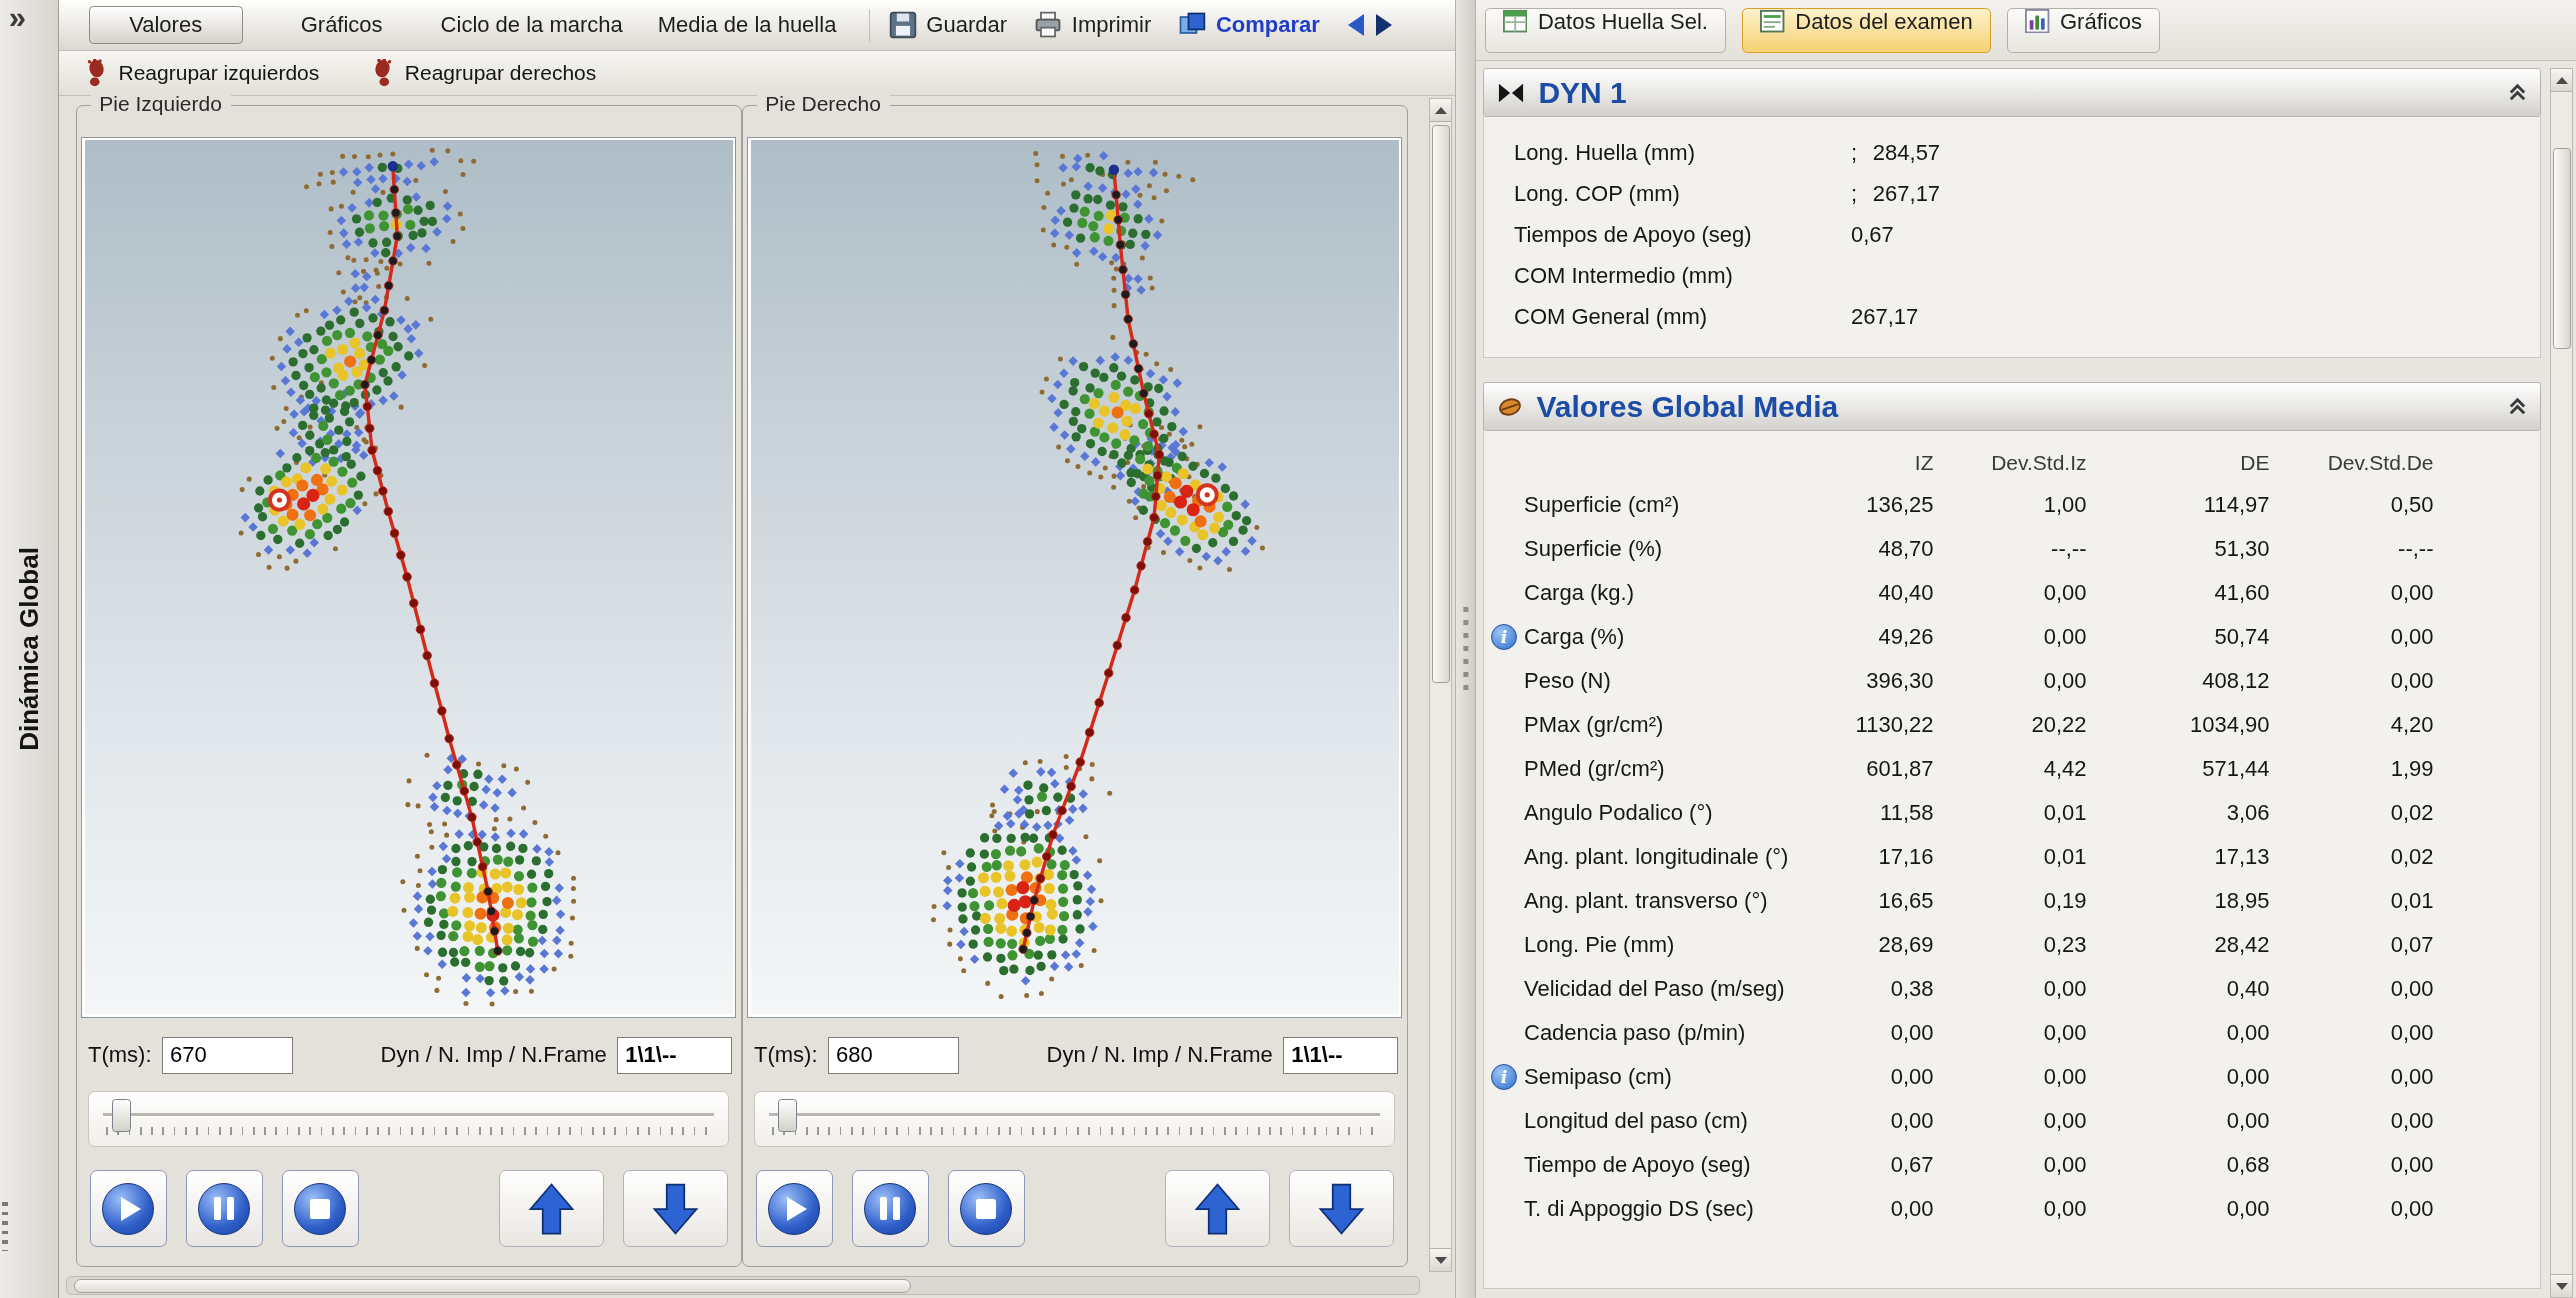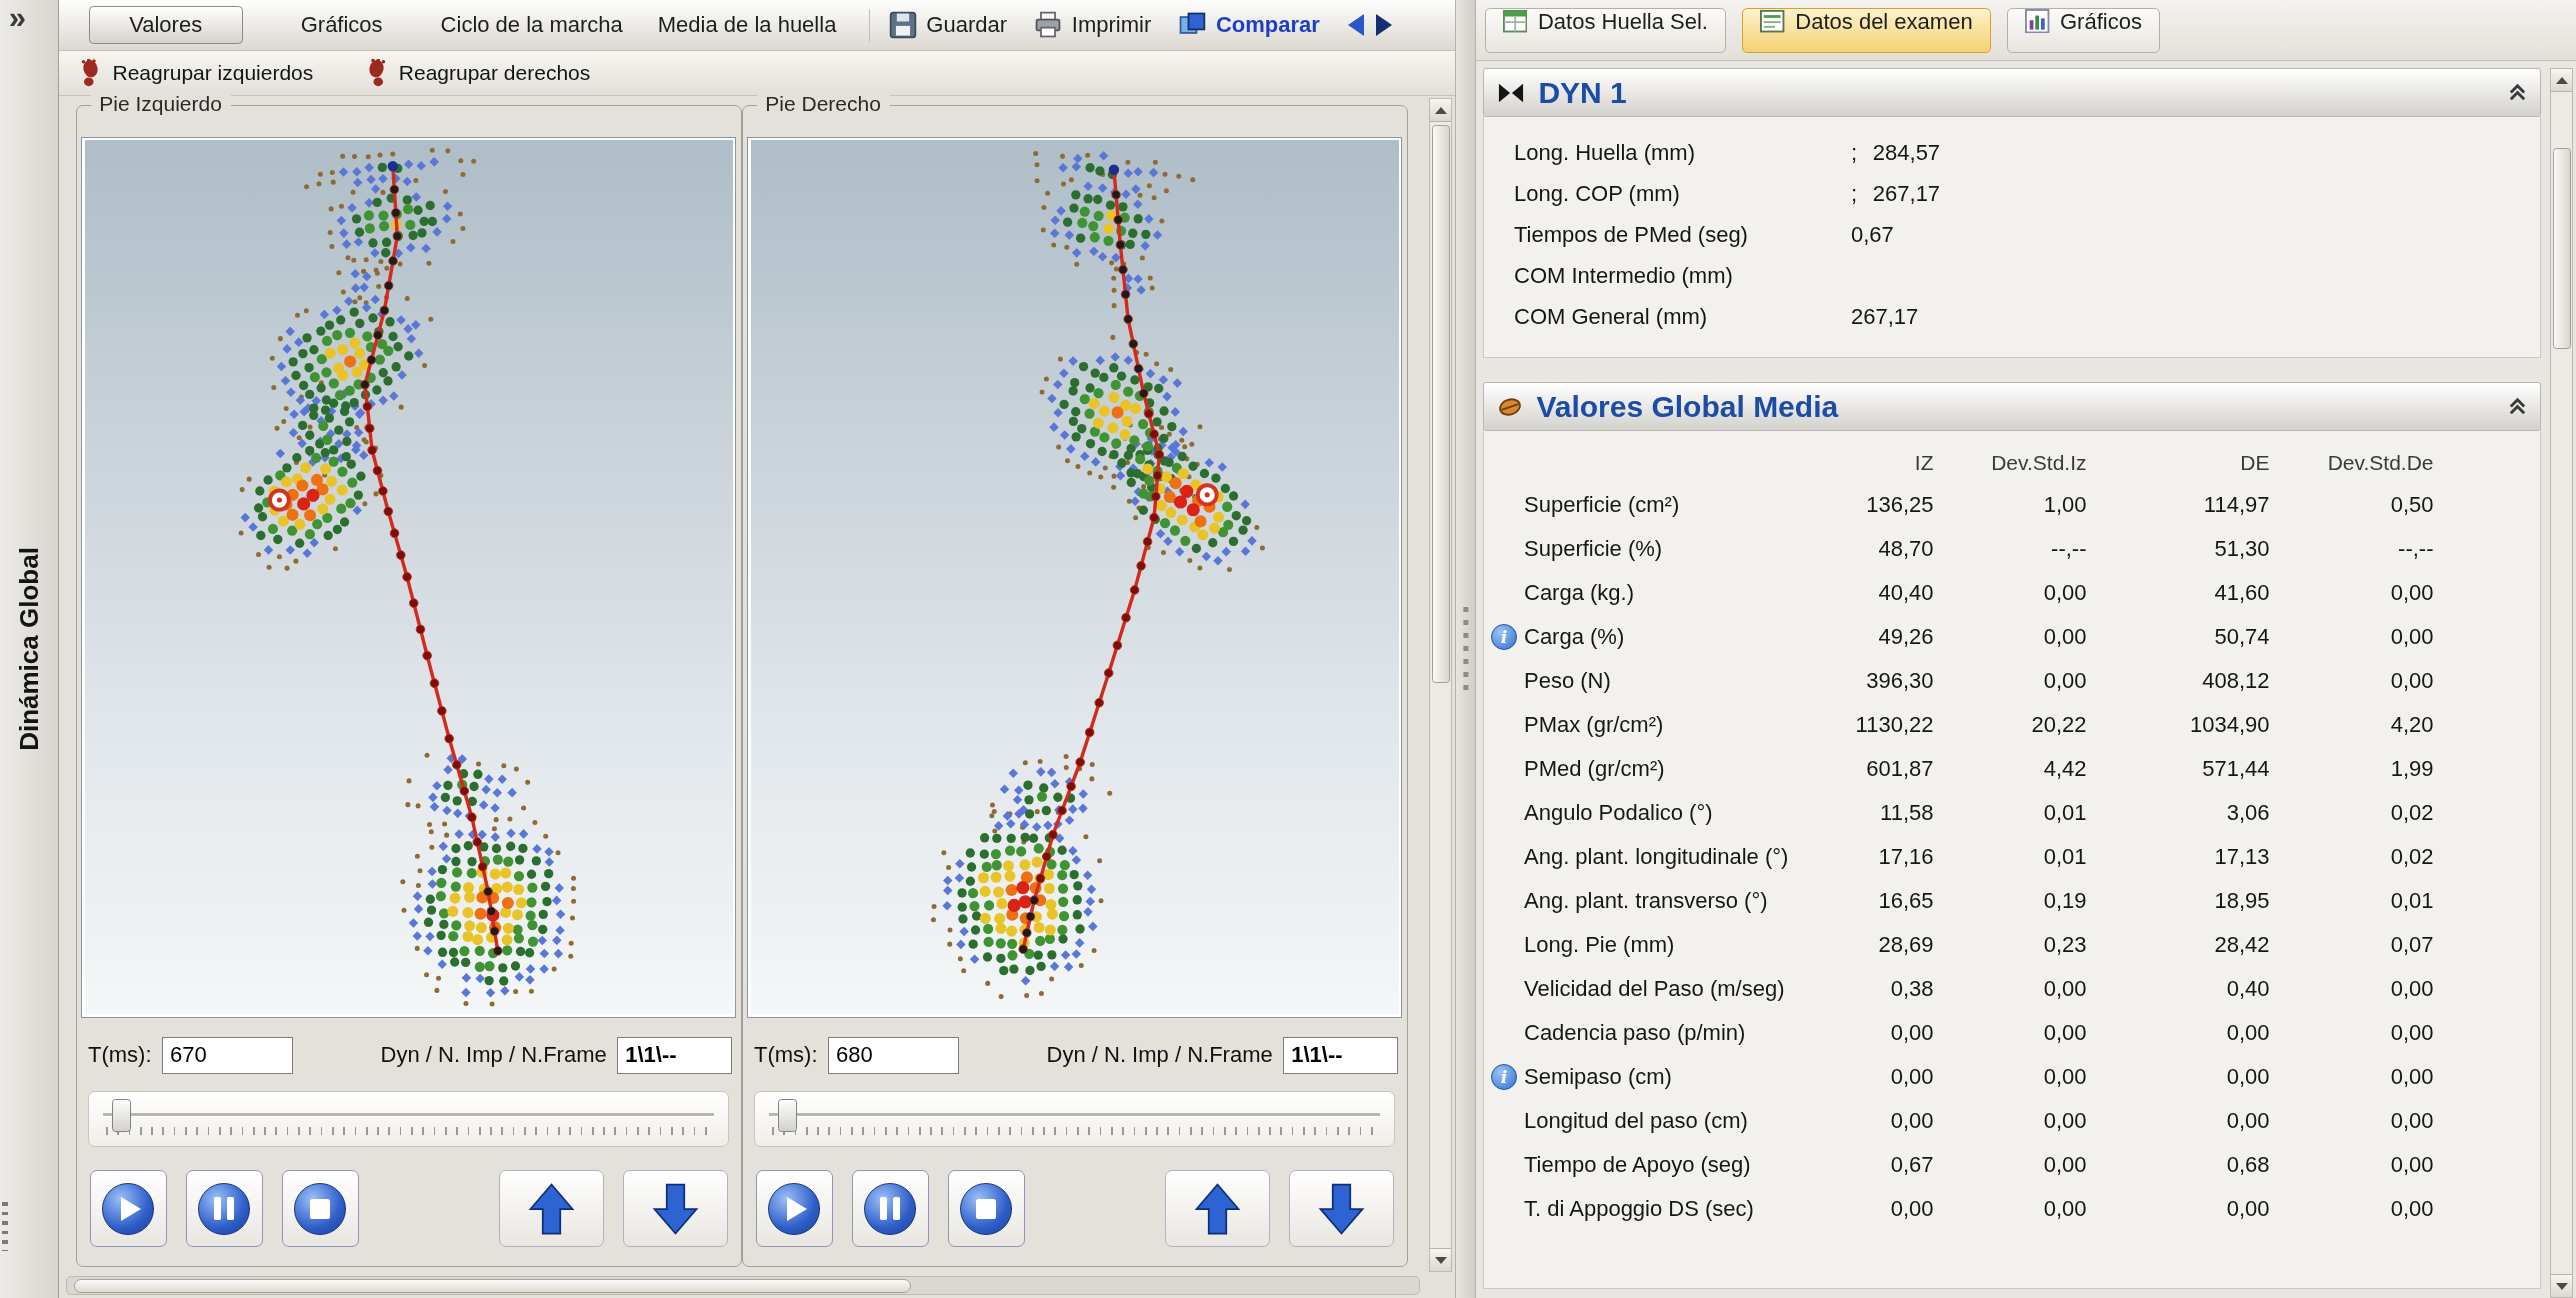--- a/index.html
+++ b/index.html
@@ -25,21 +25,21 @@
     border:0.9px solid #8d8a82;border-radius:4.4px;box-shadow:inset 0 0.9px 0 #fff}
   .tb-plain{margin-left:58px}
   .tb-sep{width:0.9px;height:33px;background:#c3bfb7;margin-left:33px}
   .tb-btn{display:flex;align-items:center;gap:8.7px;font-size:22px;color:#1d1d1d;padding:3.5px 8.7px;margin-left:8.7px}
   .tb-btn.compare span{color:#1f3ec6;font-weight:bold}
   .tb-nav{display:flex;align-items:center;gap:12.2px;margin-left:19px}
   .tri-left{width:0;height:0;border-top:11.3px solid transparent;border-bottom:11.3px solid transparent;border-right:16.6px solid #2a58c8}
   .tri-right{width:0;height:0;border-top:11.3px solid transparent;border-bottom:11.3px solid transparent;border-left:16.6px solid #13306f}
 
   .toolbar2{height:45px;background:linear-gradient(#f7f5f1,#e2dfd8);border-bottom:0.9px solid #c6c2ba;
-    display:flex;align-items:center;padding:0 13px;gap:38px;flex:0 0 45px}
+    display:flex;align-items:center;padding:0 19px;gap:38px;flex:0 0 45px}
   .regroup{display:flex;align-items:center;gap:10.5px;font-size:21px;color:#141414;padding:3.5px 7px}
 
   .panels-row{flex:1;position:relative;padding:8.7px 0 0 16.6px;display:flex;}
   .groupbox{width:666px;height:1162px;border:0.9px solid #a3a099;border-radius:7px;position:relative;
     padding:31px 4.4px 0 4.4px;background:transparent}
   .legend{position:absolute;top:-14px;left:14px;background:#e4e1db;padding:0 8.7px;font-size:21px;color:#2a2a2a}
   .foot-frame{width:100%;height:881px;background:#fff;border:0.9px solid #8a97a1;padding:2.6px}
   .foot-bg{width:100%;height:100%;position:relative;
     background:linear-gradient(#aebdc7,#c6d0d7 30%,#e3e8ec 70%,#f4f6f7)}
   svg.footmap{position:absolute;inset:0;width:100%;height:100%}
@@ -1428,21 +1428,21 @@
             <span class="dyn-value">284,57</span>
           </div>
 
           <div class="dyn-row">
             <span class="dyn-label">Long. COP (mm)</span>
             <span class="dyn-sep">;</span>
             <span class="dyn-value">267,17</span>
           </div>
 
           <div class="dyn-row">
-            <span class="dyn-label">Tiempos de PMed (seg)</span>
+            <span class="dyn-label">Tiempos de Apoyo (seg)</span>
             <span class="dyn-sep"></span>
             <span class="dyn-value">0,67</span>
           </div>
 
           <div class="dyn-row">
             <span class="dyn-label">COM Intermedio (mm)</span>
             <span class="dyn-sep"></span>
             <span class="dyn-value"></span>
           </div>
 

